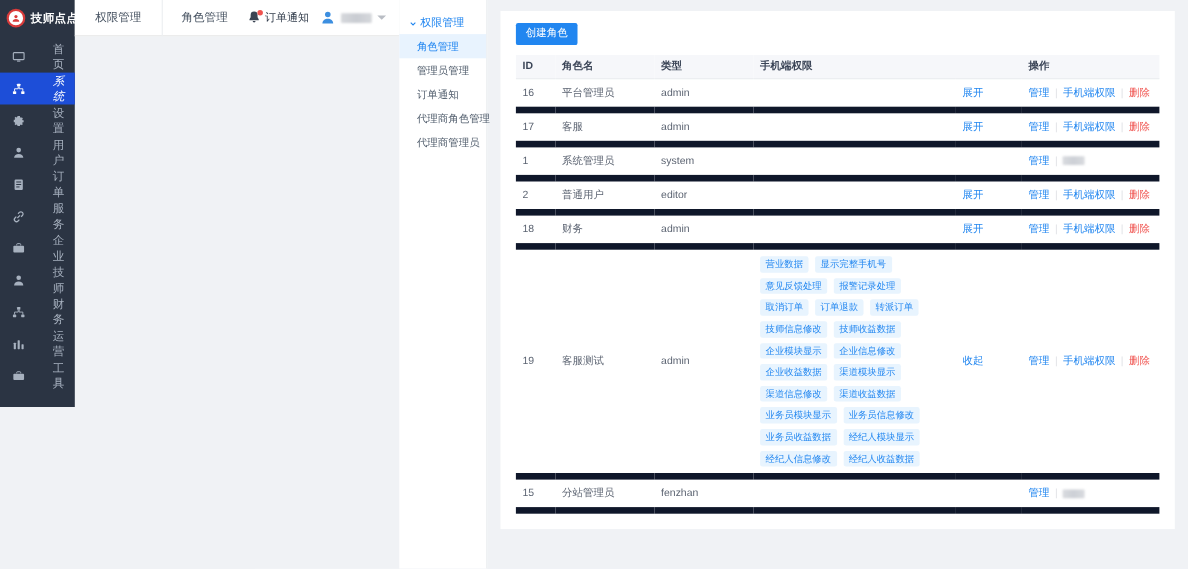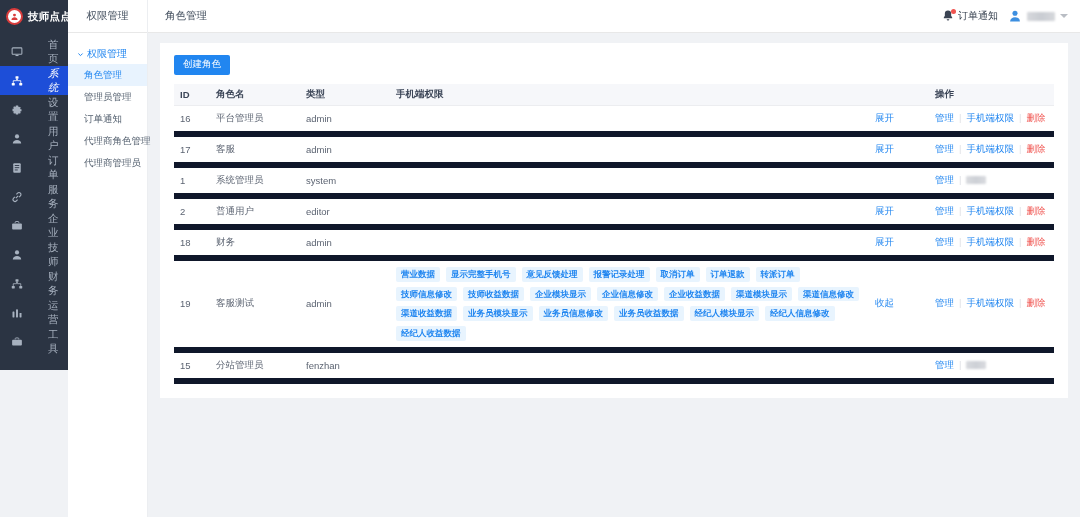--- a/index.html
+++ b/index.html
@@ -31,21 +31,21 @@
   .nav { margin-top: 4px; }
   .nav-item {
     height: 29px; display: flex; align-items: center; gap: 25px;
     padding-left: 10px; color: #a7b1bf; font-size: 10.5px; cursor: pointer;
   }
   .nav-item.active { background: #1d4ed8; color: #fff; font-style: italic; }
   .nav-item .ic { width: 13px; height: 13px; display: flex; align-items: center; justify-content: center; flex-shrink: 0; }
   .nav-item svg { display: block; }
 
   
-  .right { flex: 1; display: flex; flex-direction: column; min-width: 0; }
+  .right { flex: 1; display: flex; min-width: 0; }
 
   .topbar {
     height: 33px; background: #fff; display: flex; align-items: center;
     border-bottom: 1px solid #e8e8e8; flex-shrink: 0;
   }
   .top-breadcrumb {
     width: 80px; height: 33px; display: flex; align-items: center;
     justify-content: center; font-size: 10.5px; color: #44505f;
     border-right: 1px solid #eceef1;
   }
@@ -120,21 +120,21 @@
   .blur-act {
     display: inline-block; width: 20px; height: 8px; vertical-align: middle;
     background: linear-gradient(90deg,#d9dbdf,#cdd0d6,#d9dbdf);
     filter: blur(1.2px); border-radius: 1px;
   }
 
   .tags { display: flex; flex-wrap: wrap; gap: 5px 6px; }
   .tag {
     background: #e8f4fe; color: #2186f0; font-size: 8.5px;
     padding: 2px 5px; border-radius: 2px; white-space: nowrap;
-    line-height: 1.25; cursor: default; font-weight: bold;
+    line-height: 1.25; cursor: default;
   }
 </style>
 </head>
 <body>
 
 <div class="app">
 
   <aside class="sidebar">
     <div class="logo-row">
       <span class="logo-mark">

